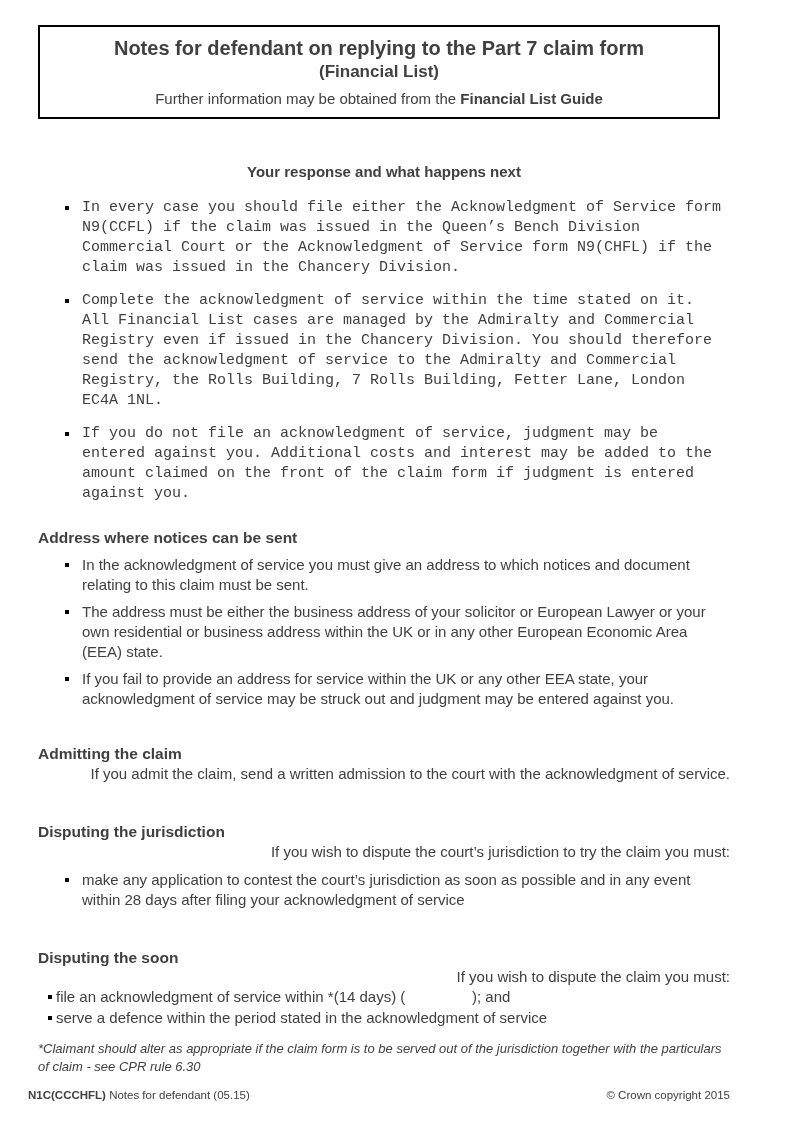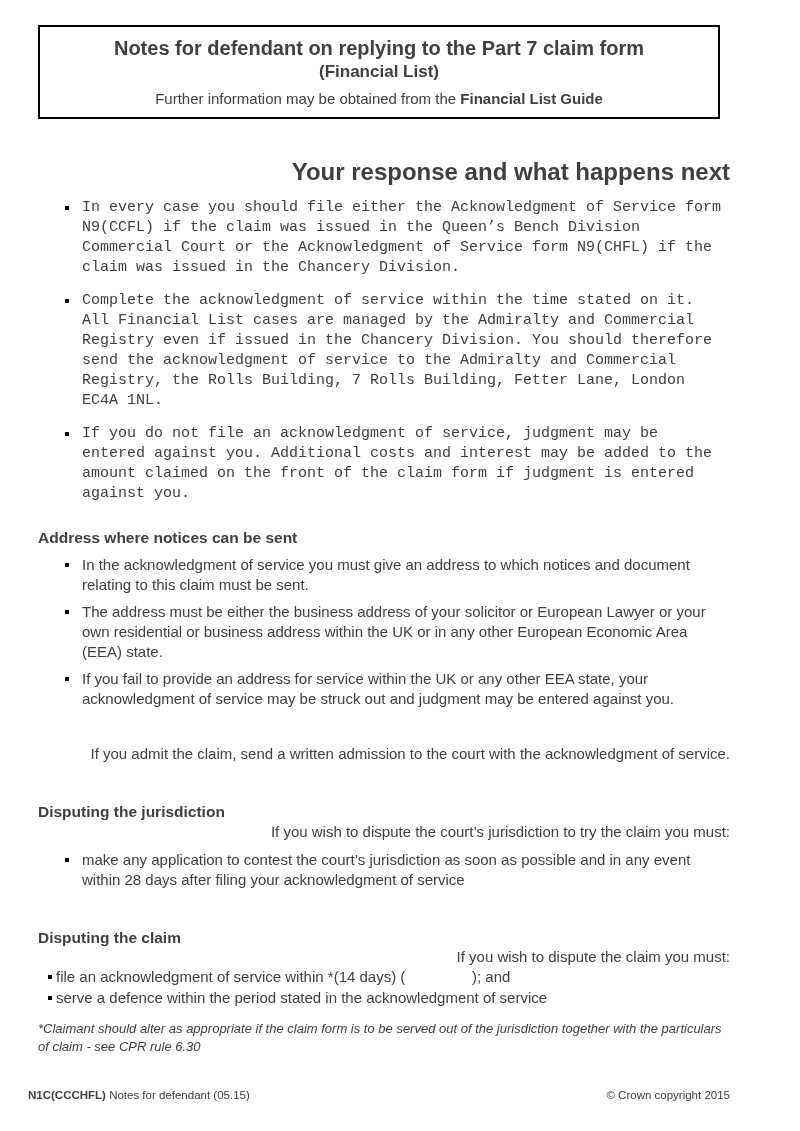--- a/index.html
+++ b/index.html
@@ -20,22 +20,22 @@
     padding: 8px 24px 8px 24px;
   }
   .hb-title { font-size: 20px; font-weight: bold; line-height: 26px; }
   .hb-sub   { font-size: 17px; font-weight: bold; line-height: 22px; }
   .hb-intro { font-size: 15px; line-height: 20px; margin-top: 6px; }
   .bold { font-weight: bold; }
 
   .content { padding: 0 30px 0 38px; font-size: 15px; line-height: 20px; }
 
   .response-heading {
-    text-align: right;
-    font-size: 24px;
+    text-align: center;
+    font-size: 15px;
     font-weight: bold;
     line-height: 26px;
     margin: 40px 0 0 0;
   }
 
   ul.bullets { list-style: none; margin: 0; padding: 0; }
   ul.bullets li { position: relative; padding-left: 44px; }
   ul.bullets li .sq {
     position: absolute; left: 27px; top: 8px;
     width: 4px; height: 4px; background: #000000;
@@ -104,34 +104,35 @@
     <div class="sec-address">
       <div class="section-heading">Address where notices can be sent</div>
       <ul class="bullets addr">
         <li><span class="sq"></span><span class="btext">In the acknowledgment of service you must give an address to which notices and document relating to this claim must be sent.</span></li>
         <li><span class="sq"></span><span class="btext">The address must be either the business address of your solicitor or European Lawyer or your own residential or business address within the UK or in any other European Economic Area (EEA) state.</span></li>
         <li><span class="sq"></span><span class="btext">If you fail to provide an address for service within the UK or any other EEA state, your acknowledgment of service may be struck out and judgment may be entered against you.</span></li>
       </ul>
     </div>
 
     <div class="sec-admitting">
+      <div class="section-heading">Admitting the claim</div>
       <div class="section-body">If you admit the claim, send a written admission to the court with the acknowledgment of service.</div>
     </div>
 
     <div class="sec-jurisdiction">
       <div class="section-heading">Disputing the jurisdiction</div>
       <div class="section-body">If you wish to dispute the court’s jurisdiction to try the claim you must:</div>
       <ul class="bullets jur">
         <li><span class="sq"></span></li>
         <li><span class="sq"></span><span class="btext">make any application to contest the court’s jurisdiction as soon as possible and in any event within 28 days after filing your acknowledgment of service</span></li>
       </ul>
     </div>
 
     <div class="sec-claim">
-      <div class="section-heading">Disputing the claim</div>
+      <div class="section-heading">Disputing the soon</div>
       <div class="section-body">If you wish to dispute the claim you must:</div>
       <ul class="bullets tight">
         <li><span class="sq"></span><span class="btext">file an acknowledgment of service within *(14 days) (                ); and</span></li>
         <li><span class="sq"></span><span class="btext">serve a defence within the period stated in the acknowledgment of service</span></li>
       </ul>
     </div>
 
     <div class="footnote">*Claimant should alter as appropriate if the claim form is to be served out of the jurisdiction together with the particulars of claim - see CPR rule 6.30</div>
 
   </div>

